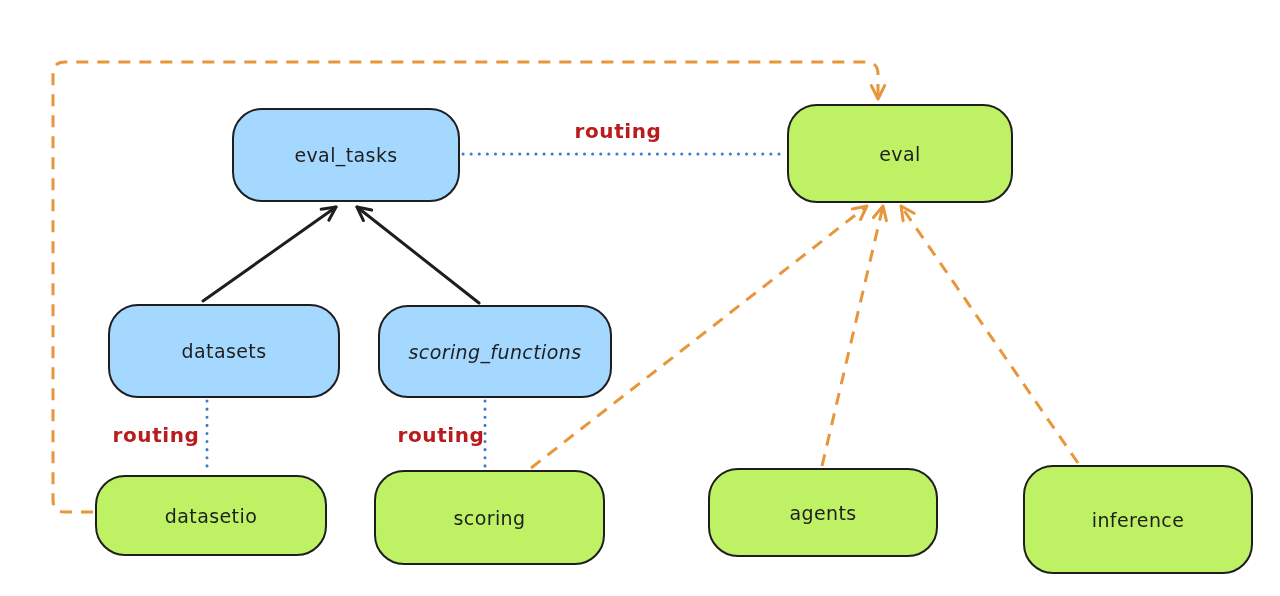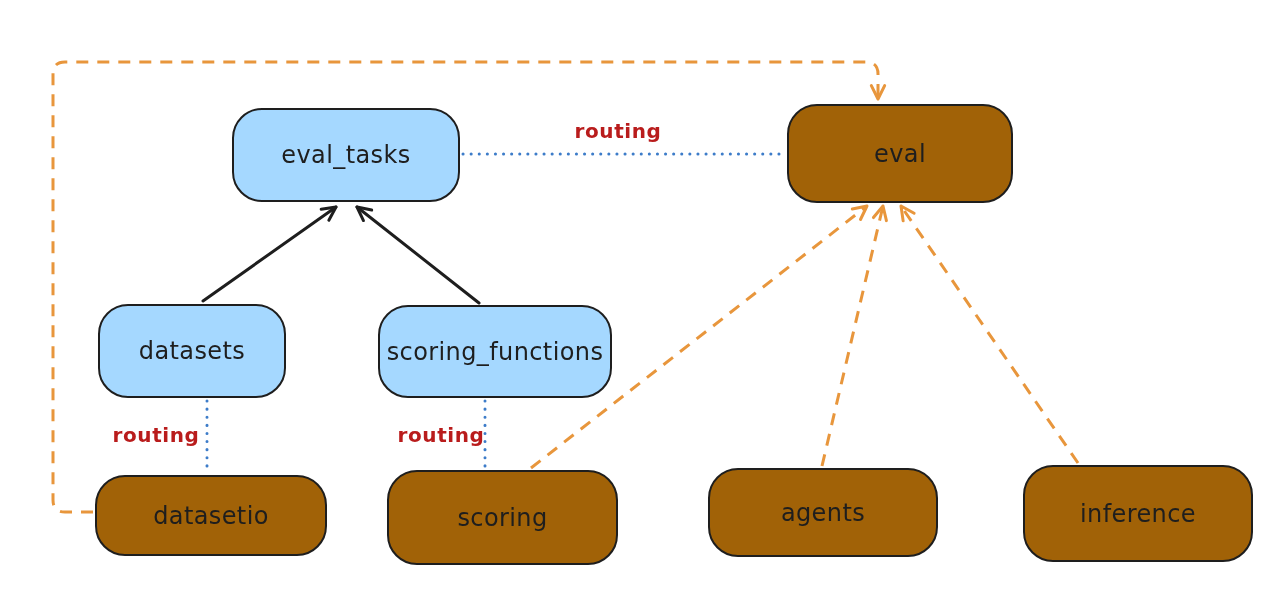--- a/index.html
+++ b/index.html
@@ -3,24 +3,24 @@
 <meta charset="utf-8">
 <style>
   html,body{margin:0;padding:0;background:#ffffff;}
   body{width:1280px;height:596px;font-family:"DejaVu Sans","Liberation Sans",sans-serif;}
   #canvas{position:relative;width:1280px;height:596px;background:#ffffff;overflow:hidden;}
   #canvas svg{position:absolute;left:0;top:0;}
   .node{
     position:absolute;box-sizing:border-box;
     border:2.5px solid #1e1e1e;border-radius:30px;
     display:flex;align-items:center;justify-content:center;
-    font-size:24px;color:#1e1e1e;letter-spacing:0.4px;
+    font-size:19px;color:#1e1e1e;letter-spacing:0.4px;
   }
   .node.blue{background:#a5d8ff;}
-  .node.green{background:#a16207;}
+  .node.green{background:#bef264;}
   .edge-label{
     position:absolute;transform:translate(-50%,-50%);
     color:#b91c1c;font-size:20px;font-weight:600;letter-spacing:0.6px;
     white-space:nowrap;
   }
 </style>
 </head>
 <body>
 
 <div id="canvas">
@@ -40,34 +40,34 @@
       <path d="M901 206 L914.1080935019022 213.29231682974557 M901 206 L903.1393681750554 220.84665294979175 " fill="none" stroke="#e8963c" stroke-width="3" stroke-linecap="round"></path>
       <path d="M93 512 L65 512 Q53 512 53 500 L53 74 Q53 62 65 62 L866 62 Q878 62 878 74 L878 99" fill="none" stroke="#e8963c" stroke-width="3" stroke-dasharray="12 9" stroke-linecap="butt"></path>
       <path d="M878 99 L871.3407783955172 85.55921253711712 M878 99 L884.6592216044828 85.55921253711712 " fill="none" stroke="#e8963c" stroke-width="3" stroke-linecap="round"></path>
     </svg>
     <div class="node blue" style="left: 232px; top: 108px; width: 228px; height: 94px;">
       <span>eval_tasks</span>
     </div>
     <div class="node green" style="left: 787px; top: 104px; width: 226px; height: 99px;">
       <span>eval</span>
     </div>
-    <div class="node blue" style="left: 98px; top: 304px; width: 188px; height: 94px;">
+    <div class="node blue" style="left: 108px; top: 304px; width: 232px; height: 94px;">
       <span>datasets</span>
     </div>
-    <div class="node blue" style="left: 378px; top: 305px; width: 234px; height: 93px;">
+    <div class="node blue" style="left: 378px; top: 305px; width: 234px; height: 93px; font-style: italic;">
       <span>scoring_functions</span>
     </div>
     <div class="node green" style="left: 95px; top: 475px; width: 232px; height: 81px;">
       <span>datasetio</span>
     </div>
-    <div class="node green" style="left: 387px; top: 470px; width: 231px; height: 95px;">
+    <div class="node green" style="left: 374px; top: 470px; width: 231px; height: 95px;">
       <span>scoring</span>
     </div>
     <div class="node green" style="left: 708px; top: 468px; width: 230px; height: 89px;">
       <span>agents</span>
     </div>
-    <div class="node green" style="left: 1023px; top: 465px; width: 230px; height: 97px;">
+    <div class="node green" style="left: 1023px; top: 465px; width: 230px; height: 109px;">
       <span>inference</span>
     </div>
     <div class="edge-label" style="left: 618px; top: 131px;">routing</div>
     <div class="edge-label" style="left: 156px; top: 435px;">routing</div>
     <div class="edge-label" style="left: 441px; top: 435px;">routing</div>
   </div>
 
 </body></html>

